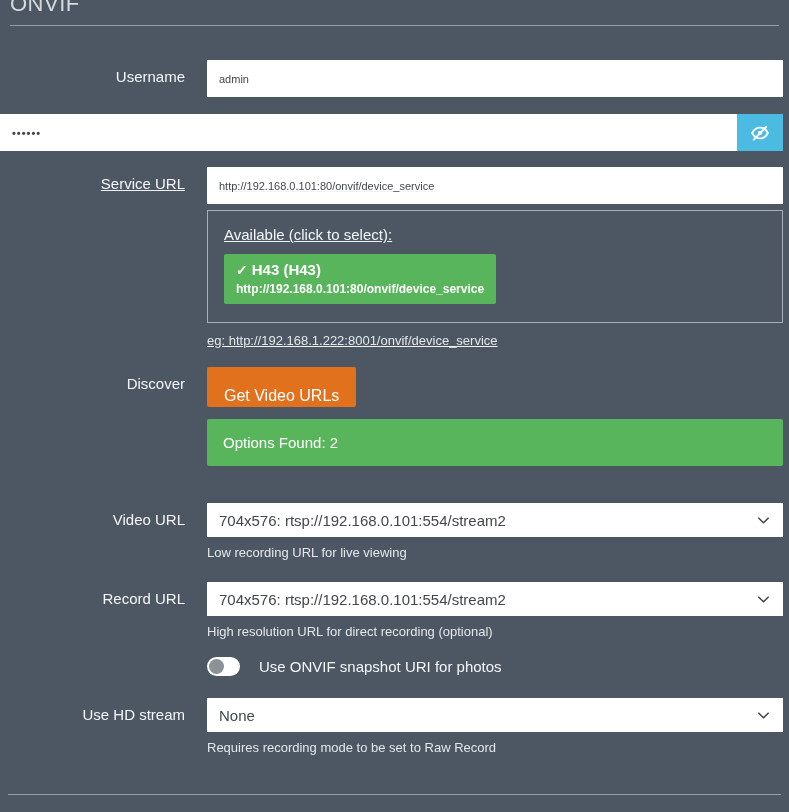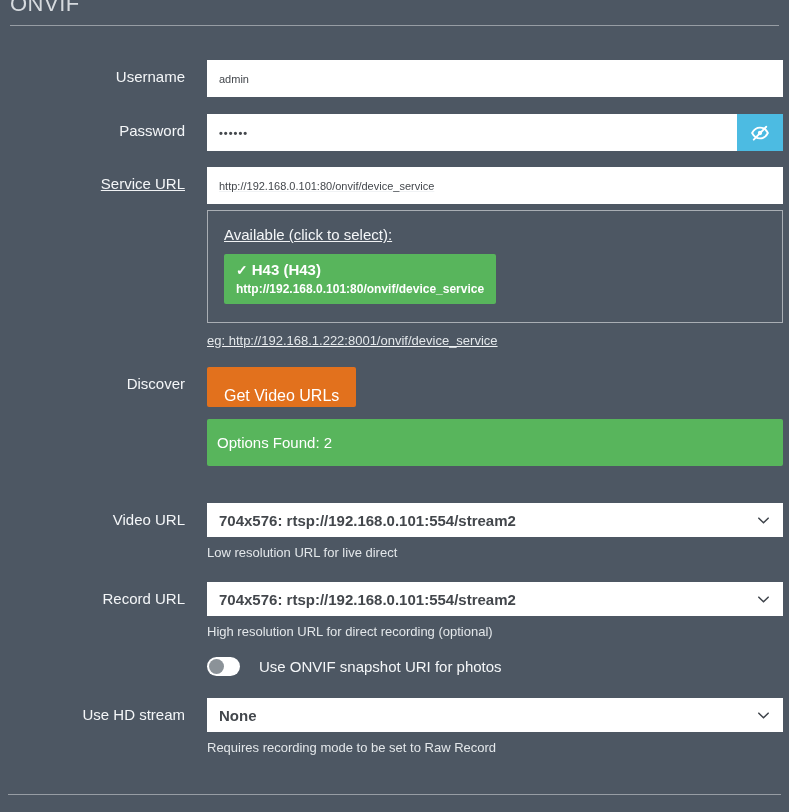--- a/index.html
+++ b/index.html
@@ -109,35 +109,35 @@
     padding: 20px 17px;
     height: 39px;
     cursor: pointer;
   }
   .alert-success {
     margin-top: 12px;
     background: #58b55c;
     color: #fff;
     border-radius: 2px;
     font-size: 15px;
-    padding: 15px 10px;
+    padding: 15px 16px;
   }
 
   .select {
     width: 100%;
     height: 34px;
     background: #fff;
     color: #43474c;
     font-size: 15px;
     display: flex;
     align-items: center;
     padding: 0 12px;
     cursor: pointer;
   }
-  .select .select-value { flex: 1; overflow: hidden; white-space: nowrap; text-overflow: ellipsis; font-weight: bold; }
+  .select .select-value { flex: 1; overflow: hidden; white-space: nowrap; text-overflow: ellipsis; }
   .select svg { width: 15px; height: 15px; flex: 0 0 15px; }
 
   .toggle-row { display: flex; align-items: center; gap: 7px; }
   .toggle {
     width: 33px; height: 19px;
     background: #ffffff;
     border-radius: 10px;
     position: relative;
     cursor: pointer;
     flex: 0 0 33px;
@@ -164,21 +164,20 @@
   <div class="form">
 
     <div class="row mb-a">
       <div class="lbl">Username</div>
       <div class="field">
         <input class="text-input" type="text" value="admin" style="">
       </div>
     </div>
 
     <div class="row mb-b">
-      <div class="lbl">Password</div>
       <div class="field">
         <div class="input-group">
           <input class="text-input password-input" type="text" value="••••••" style="">
           <button class="append-btn">
             <span style="display:flex">
               <svg viewBox="0 0 24 24" fill="none" stroke="#ffffff" stroke-width="2.2" stroke-linecap="round" stroke-linejoin="round">
                 <path d="M2.5 12s3.5-6.5 9.5-6.5S21.5 12 21.5 12s-3.5 6.5-9.5 6.5S2.5 12 2.5 12z"></path>
                 <circle cx="12" cy="12" r="2.6" fill="#ffffff" stroke="none"></circle>
                 <line x1="4.5" y1="20" x2="19.5" y2="4.5"></line>
               </svg>
@@ -220,21 +219,21 @@
       <div class="lbl">Video URL</div>
       <div class="field">
         <div class="select">
           <span class="select-value">704x576: rtsp://192.168.0.101:554/stream2</span>
           <span style="display:flex">
             <svg viewBox="0 0 16 16" fill="none" stroke="#3e434a" stroke-width="1.6" stroke-linecap="round" stroke-linejoin="round">
               <polyline points="3,5.5 8,10.5 13,5.5"></polyline>
             </svg>
           </span>
         </div>
-        <div class="hint-tight">Low resolution URL for live direct</div>
+        <div class="hint-tight">Low recording URL for live viewing</div>
       </div>
     </div>
 
     <div class="row mb-f">
       <div class="lbl">Record URL</div>
       <div class="field">
         <div class="select">
           <span class="select-value">704x576: rtsp://192.168.0.101:554/stream2</span>
           <span style="display:flex">
             <svg viewBox="0 0 16 16" fill="none" stroke="#3e434a" stroke-width="1.6" stroke-linecap="round" stroke-linejoin="round">

